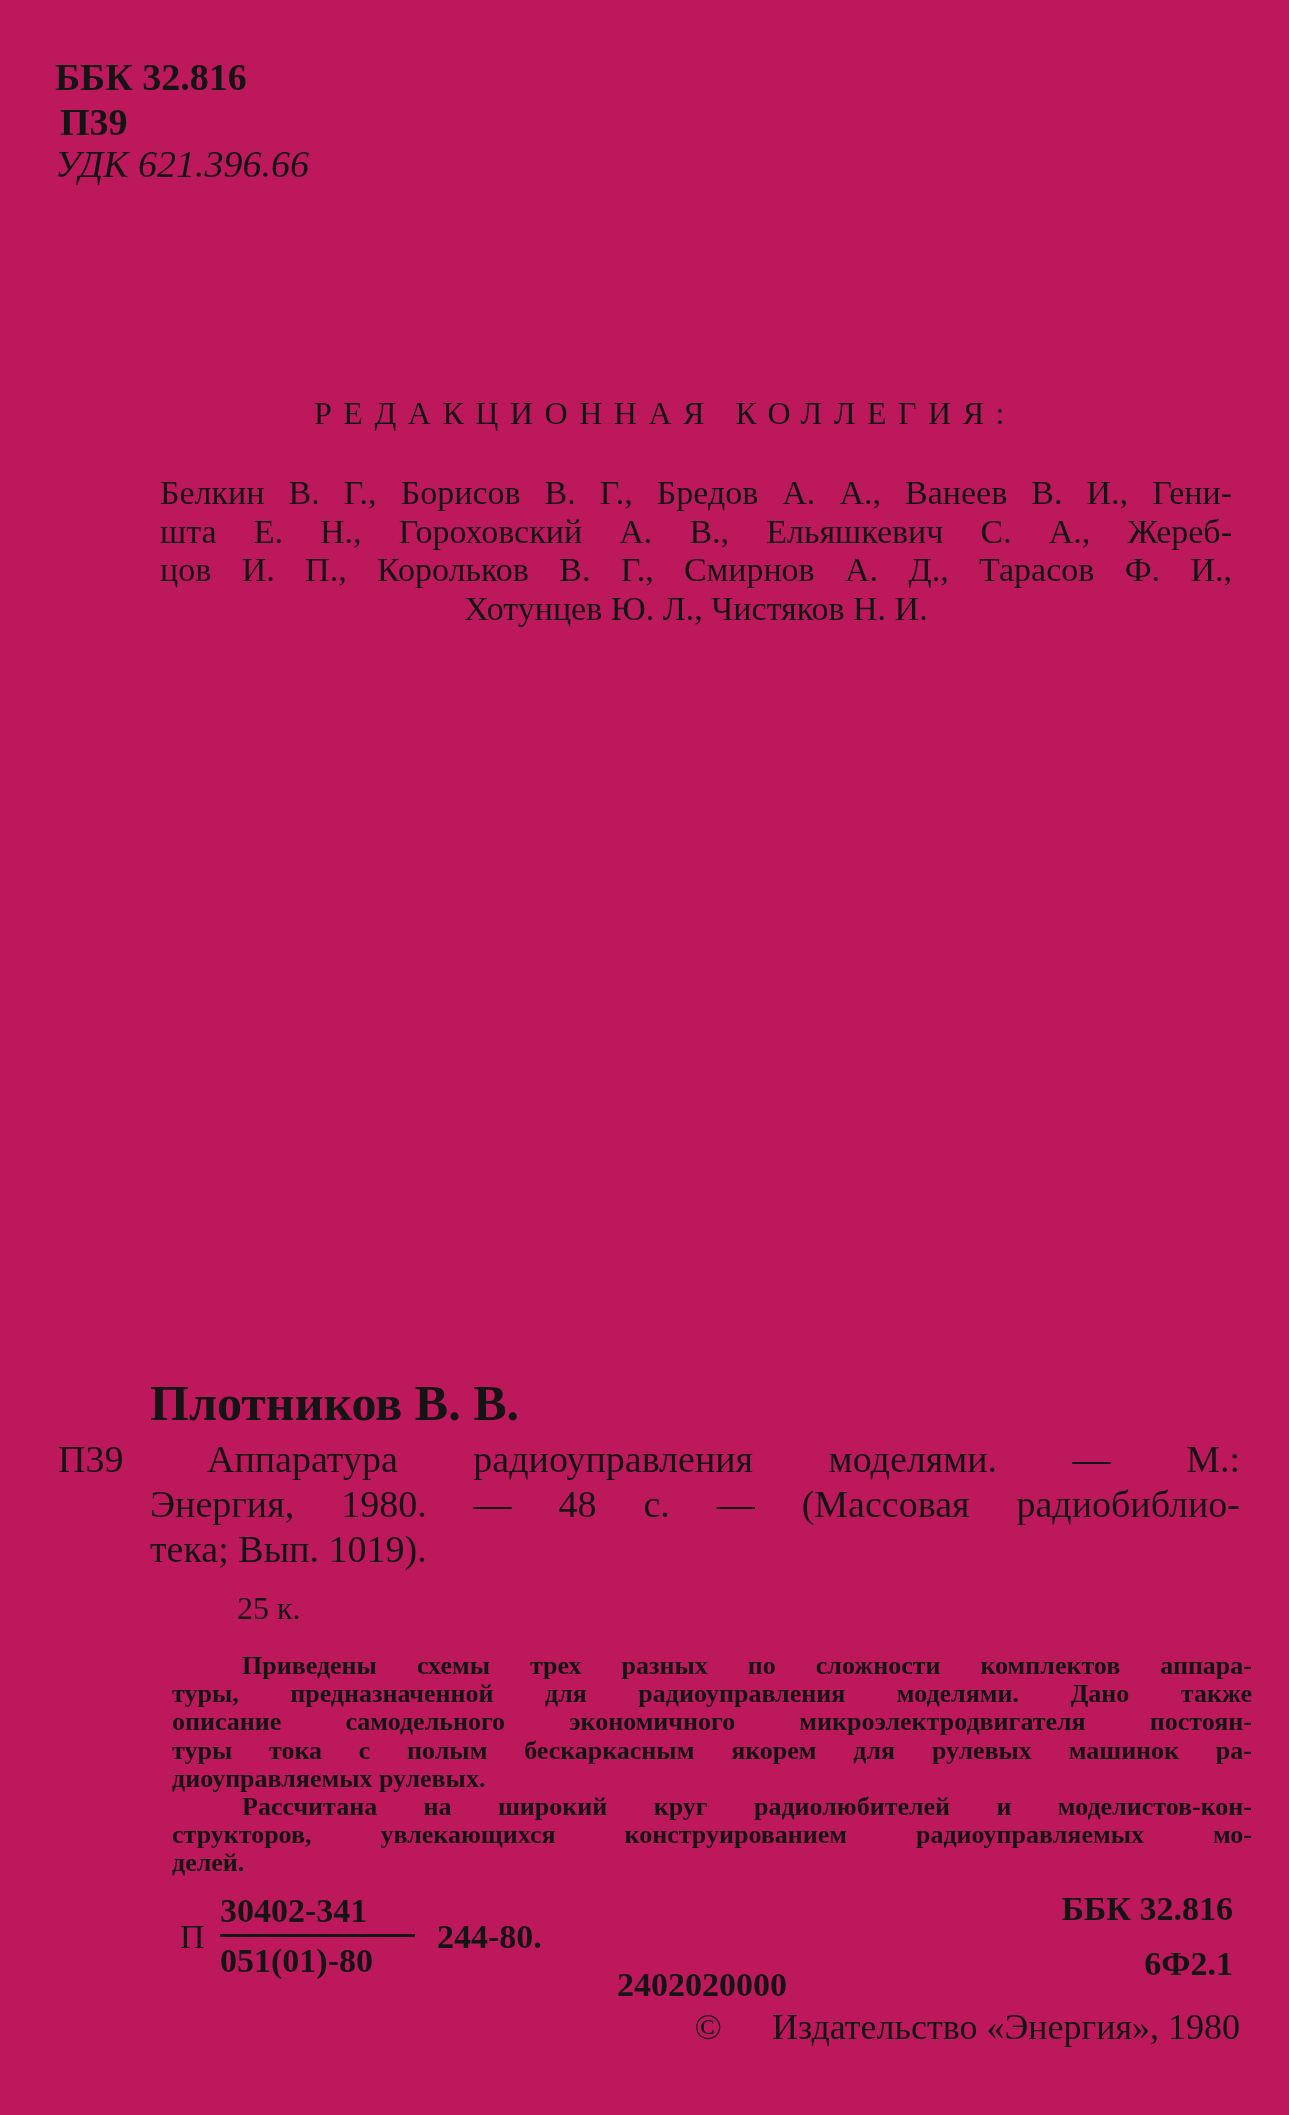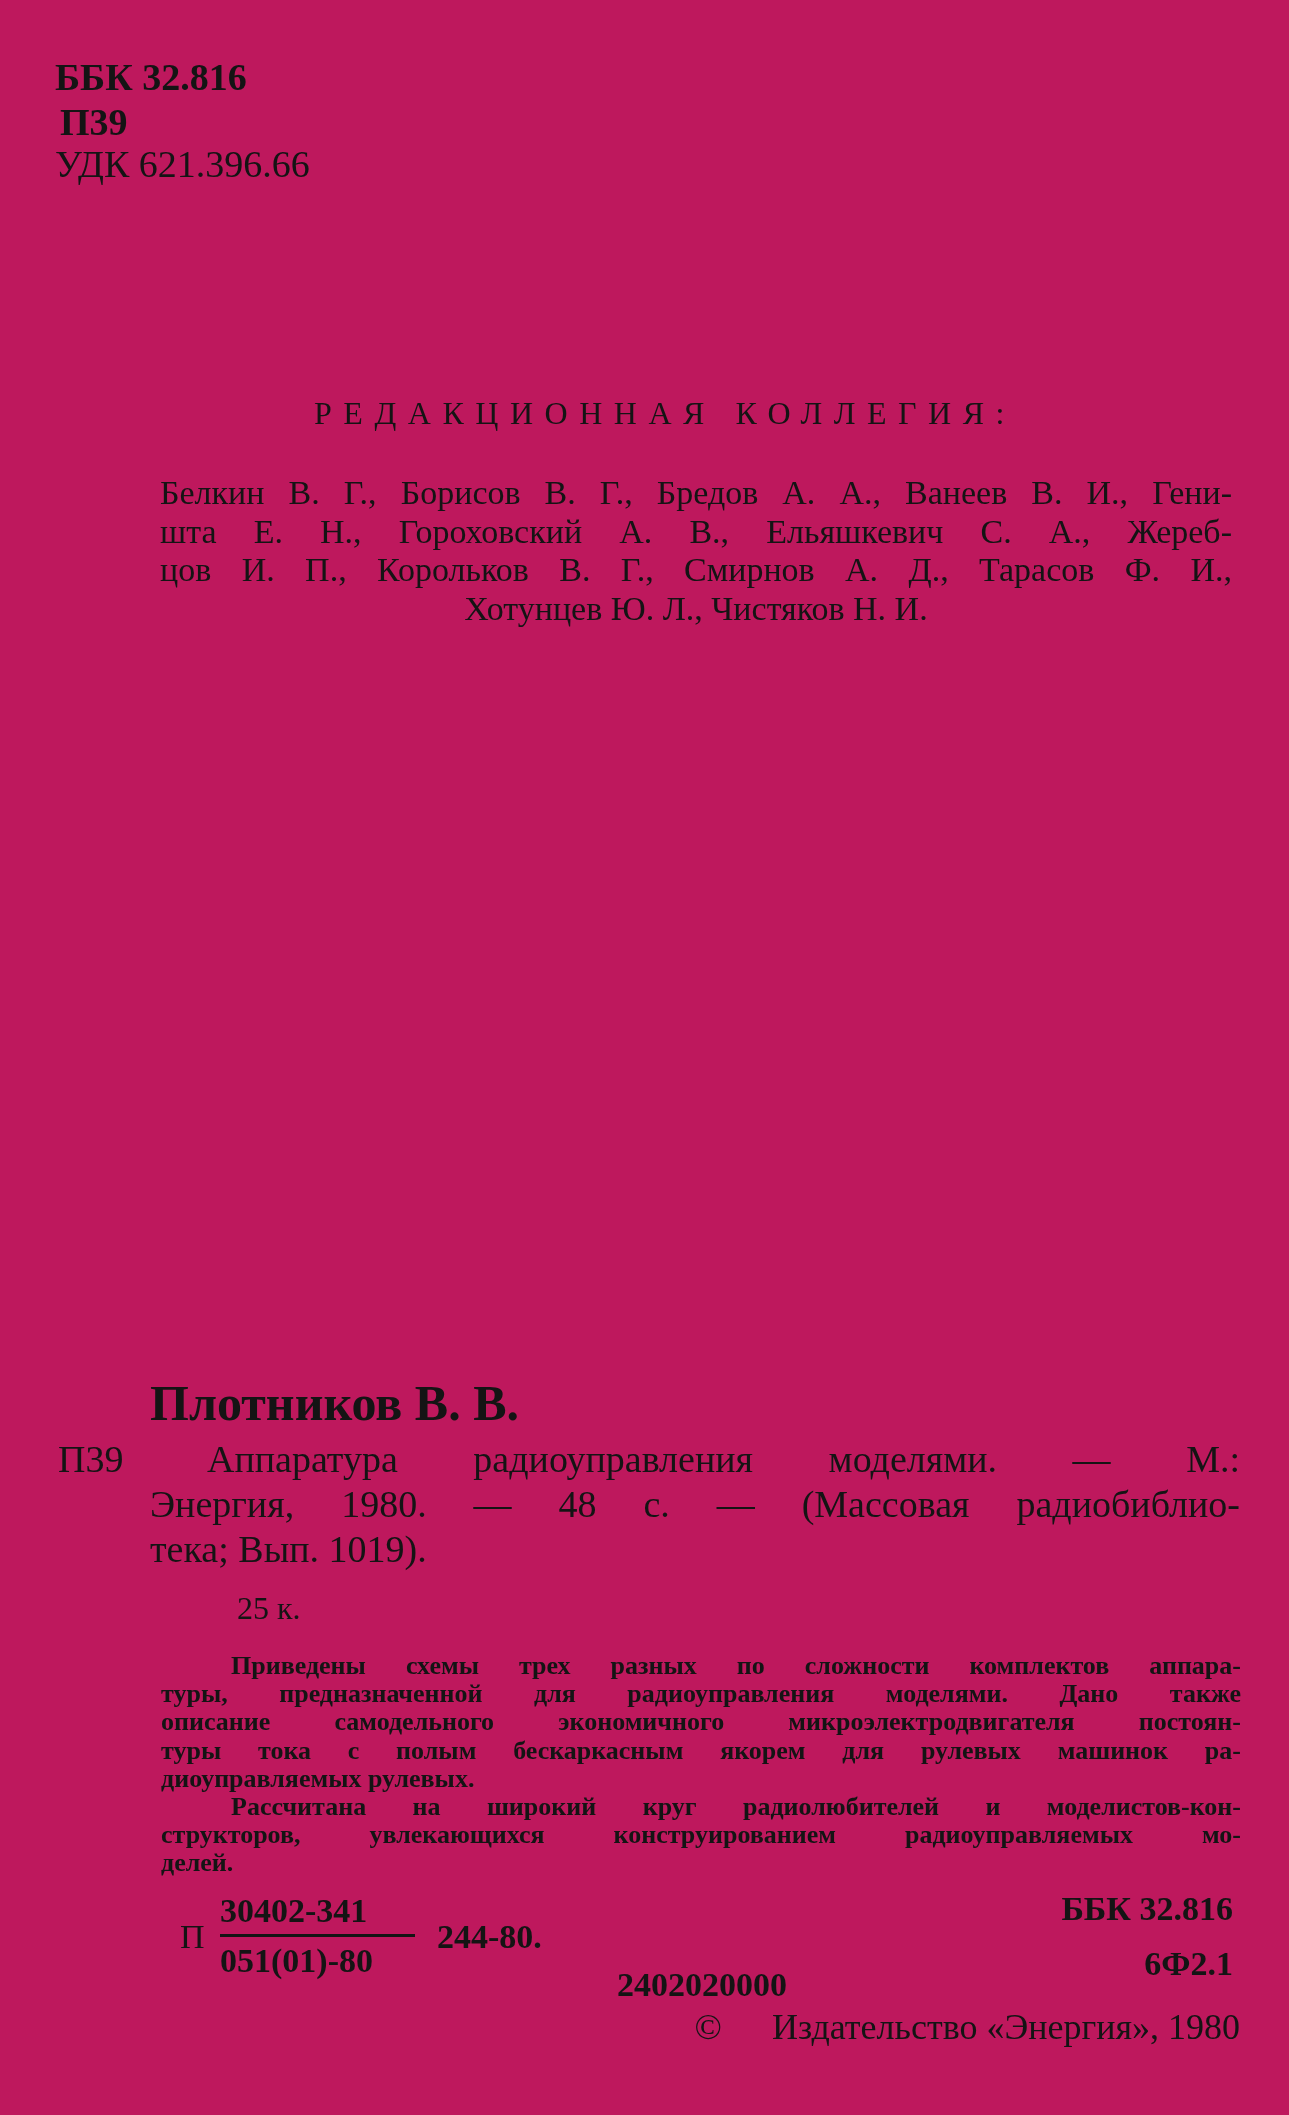--- a/index.html
+++ b/index.html
@@ -26,21 +26,21 @@
   .jline{text-align:justify;text-align-last:justify;}
   .cline{text-align:center;text-align-last:center;}
   .lline{text-align:left;text-align-last:left;}
   
   .author{left:150px;top:1381px;font-size:50px;line-height:45px;white-space:nowrap;}
   .entry-index{left:58px;top:1437px;font-size:38px;line-height:45px;white-space:nowrap;}
   .entry{left:150px;top:1437px;width:1090px;font-size:38px;line-height:45px;}
   .entry-first{text-indent:57px;}
   .price{left:237px;top:1590px;font-size:32px;white-space:nowrap;}
   
-  .annotation{left:161px;top:1652px;width:1080px;font-size:26px;line-height:28.2px;font-weight:bold;}
+  .annotation{left:172px;top:1652px;width:1080px;font-size:26px;line-height:28.2px;font-weight:bold;}
   .ann-ind{text-indent:70px;}
   
   .imp{font-size:34px;line-height:36px;white-space:nowrap;}
   .imp-letter{left:180px;top:1919px;}
   .fraction{left:220px;top:1893px;width:195px;}
   .frac-num{font-size:34px;line-height:36px;white-space:nowrap;}
   .frac-bar{height:3px;background:#141414;margin-top:5px;}
   .frac-den{font-size:34px;line-height:36px;margin-top:6px;white-space:nowrap;}
   .code1{left:437px;top:1919px;}
   .code2{left:617px;top:1919px;margin-top:48px;}
@@ -53,21 +53,21 @@
     font-size:36px;white-space:nowrap;
   }
 </style>
 </head>
 <body>
 
 <div class="page">
 
   <div class="abs code-line b" style="left:55px;top:56px;">ББК 32.816</div>
   <div class="abs code-line b" style="left:60px;top:101px;">П39</div>
-  <div class="abs code-line" style="left:55px;top:143px;">УДК 621.396.66</div>
+  <div class="abs code-line" style="left:55px;top:143px;font-style:italic;">УДК 621.396.66</div>
 
   <div class="abs ed-heading">РЕДАКЦИОННАЯ КОЛЛЕГИЯ:</div>
 
   <div class="abs names">
     <div class="jline">Белкин В. Г., Борисов В. Г., Бредов А. А., Ванеев В. И., Гени-</div>
     <div class="jline">шта Е. Н., Гороховский А. В., Ельяшкевич С. А., Жереб-</div>
     <div class="jline">цов И. П., Корольков В. Г., Смирнов А. Д., Тарасов Ф. И.,</div>
     <div class="cline">Хотунцев Ю. Л., Чистяков Н. И.</div>
   </div>
 

